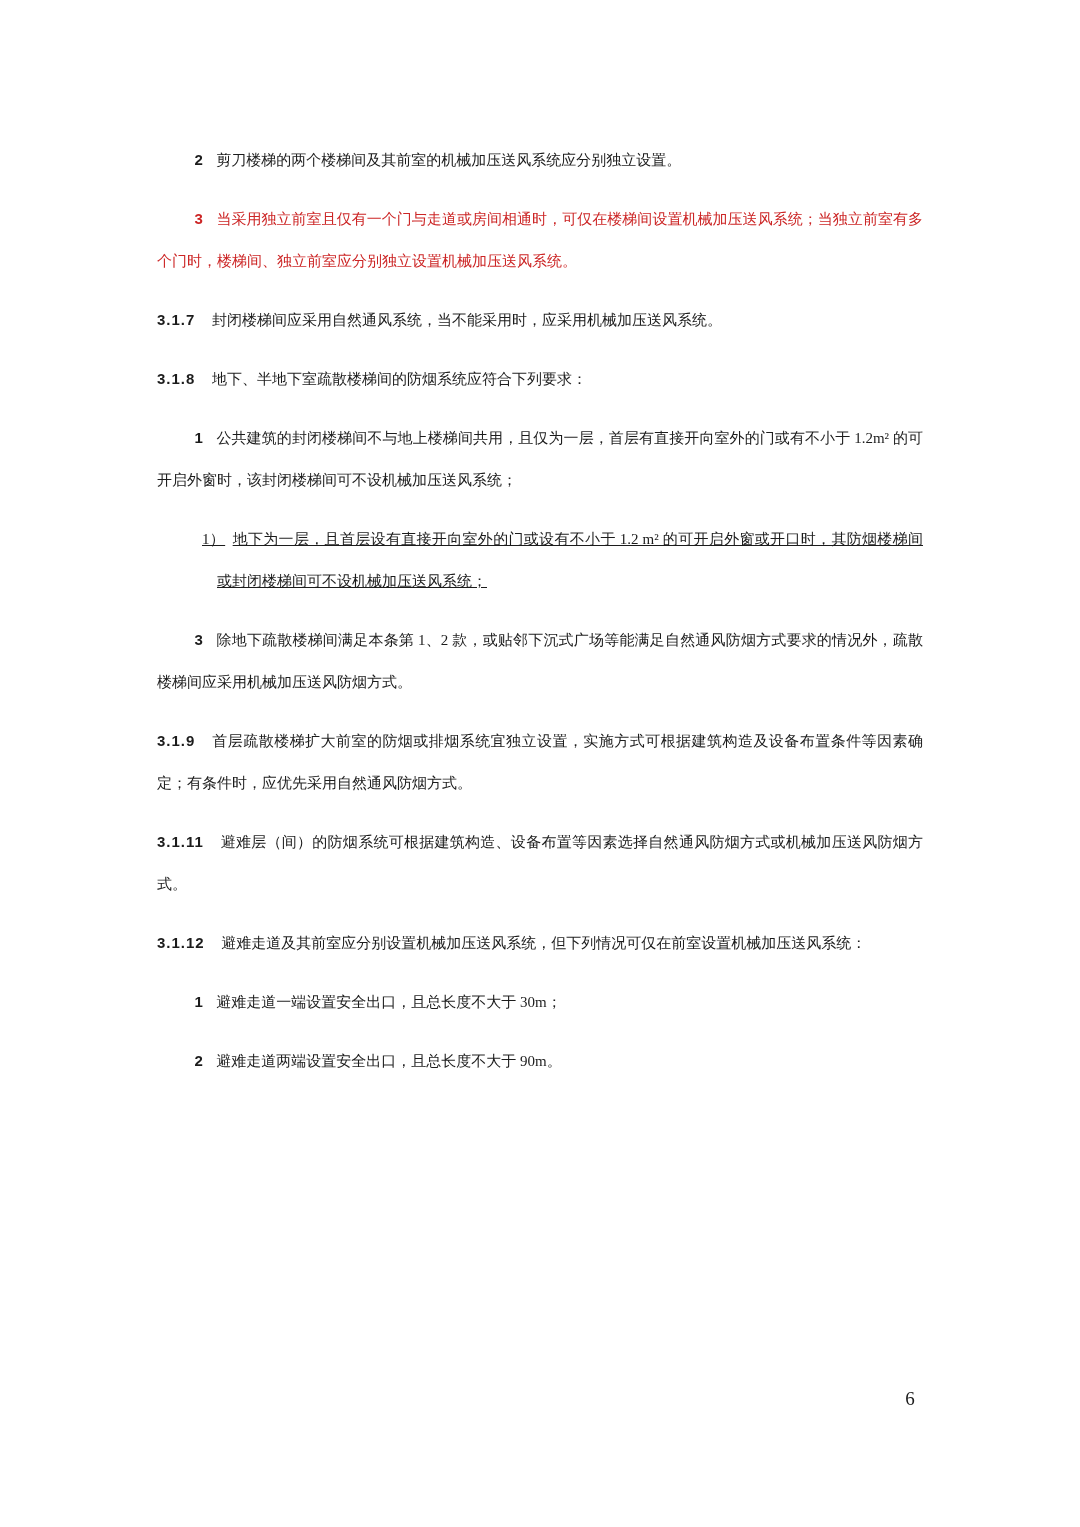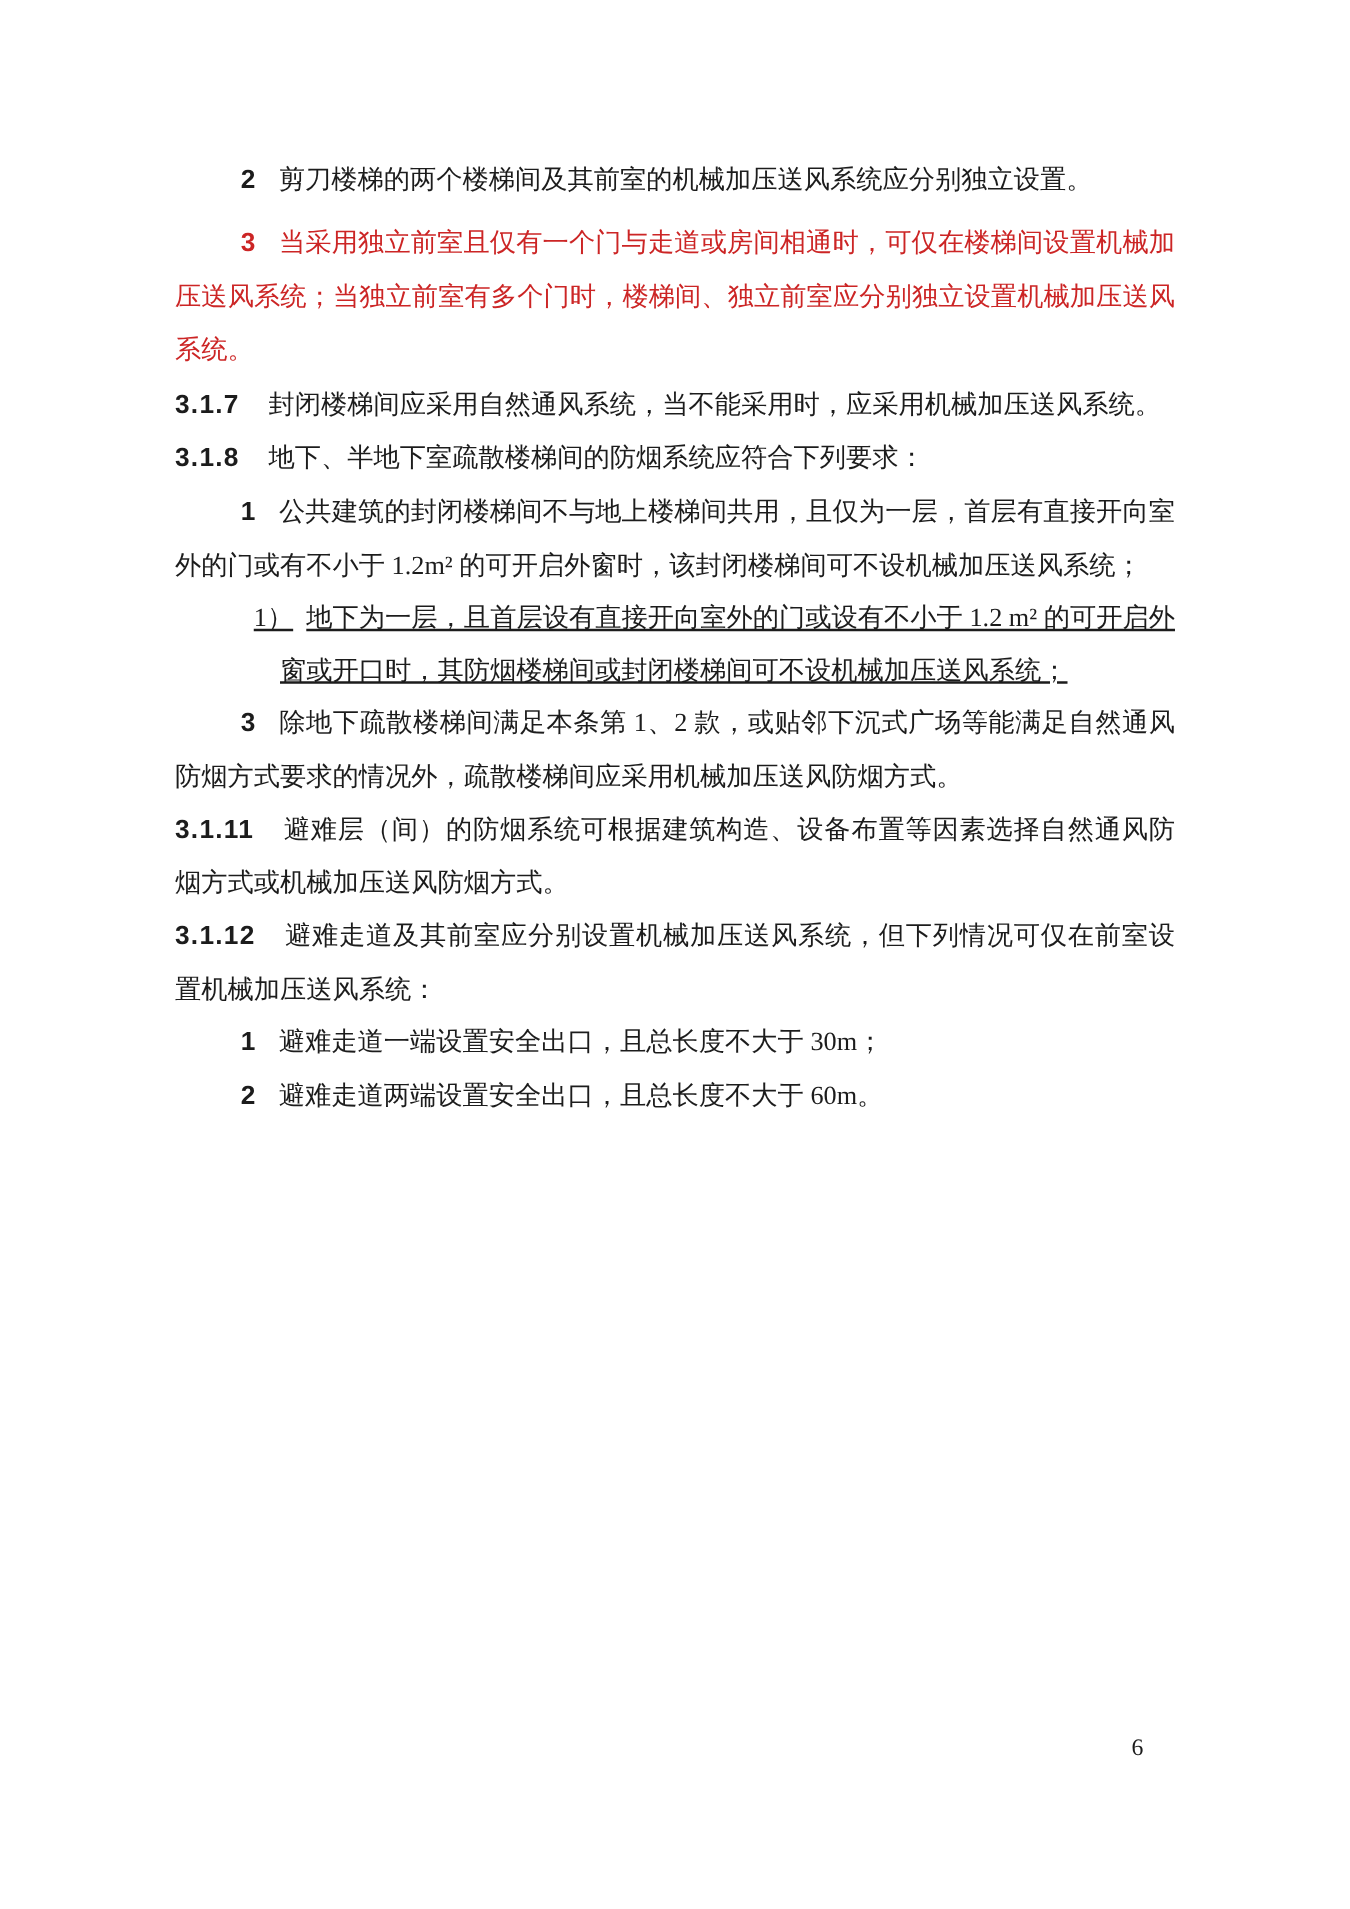--- a/index.html
+++ b/index.html
@@ -14,23 +14,23 @@
     background: #ffffff;
     overflow: hidden;
   }
   .content {
     position: absolute;
     left: 140px;
     top: 122px;
     width: 800px;
   }
   .para {
-    margin: 0;
+    margin: 17px;
     text-align: justify;
-    font-size: 21px;
+    font-size: 15px;
     line-height: 42px;
     color: #1c1c1c;
     font-family: "Liberation Serif", "DejaVu Serif", serif;
   }
   .para .num {
     font-family: "Liberation Sans", "DejaVu Sans", sans-serif;
     font-weight: bold;
     margin-right: 0.9em;
   }
   .clause .num {
@@ -85,26 +85,27 @@
 
     <p class="para item"><b class="num">1</b><span class="txt">公共建筑的封闭楼梯间不与地上楼梯间共用，且仅为一层，首层有直接开向室外的门或有不小于 1.2m² 的可开启外窗时，该封闭楼梯间可不设机械加压送风系统；</span></p>
 
 
     <p class="para subitem"><span class="num">1）</span><span class="txt">地下为一层，且首层设有直接开向室外的门或设有不小于 1.2 m² 的可开启外窗或开口时，其防烟楼梯间或封闭楼梯间可不设机械加压送风系统；</span></p>
 
 
 
     <p class="para item"><b class="num">3</b><span class="txt">除地下疏散楼梯间满足本条第 1、2 款，或贴邻下沉式广场等能满足自然通风防烟方式要求的情况外，疏散楼梯间应采用机械加压送风防烟方式。</span></p>
 
+    <p class="para clause"><b class="num">3.1.9</b><span class="txt">首层疏散楼梯扩大前室的防烟或排烟系统宜独立设置，实施方式可根据建筑构造及设备布置条件等因素确定；有条件时，应优先采用自然通风防烟方式。</span></p>
 
 
     <p class="para clause"><b class="num">3.1.11</b><span class="txt">避难层（间）的防烟系统可根据建筑构造、设备布置等因素选择自然通风防烟方式或机械加压送风防烟方式。</span></p>
 
     <p class="para clause"><b class="num">3.1.12</b><span class="txt">避难走道及其前室应分别设置机械加压送风系统，但下列情况可仅在前室设置机械加压送风系统：</span></p>
 
     <p class="para item"><b class="num">1</b><span class="txt">避难走道一端设置安全出口，且总长度不大于 30m；</span></p>
 
-    <p class="para item"><b class="num">2</b><span class="txt">避难走道两端设置安全出口，且总长度不大于 60m。</span></p>
+    <p class="para item"><b class="num">2</b><span class="txt">避难走道两端设置安全出口，且总长度不大于 90m。</span></p>
 
   </div>
 
   <div class="page-number">6</div>
 </div>
 
 </body></html>

